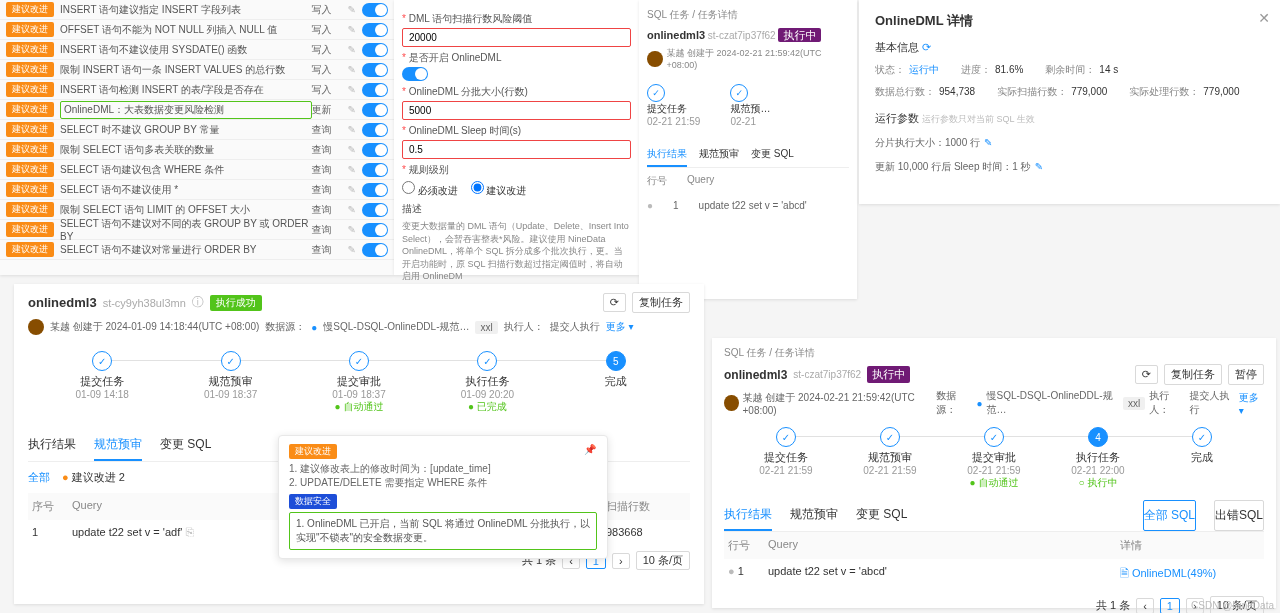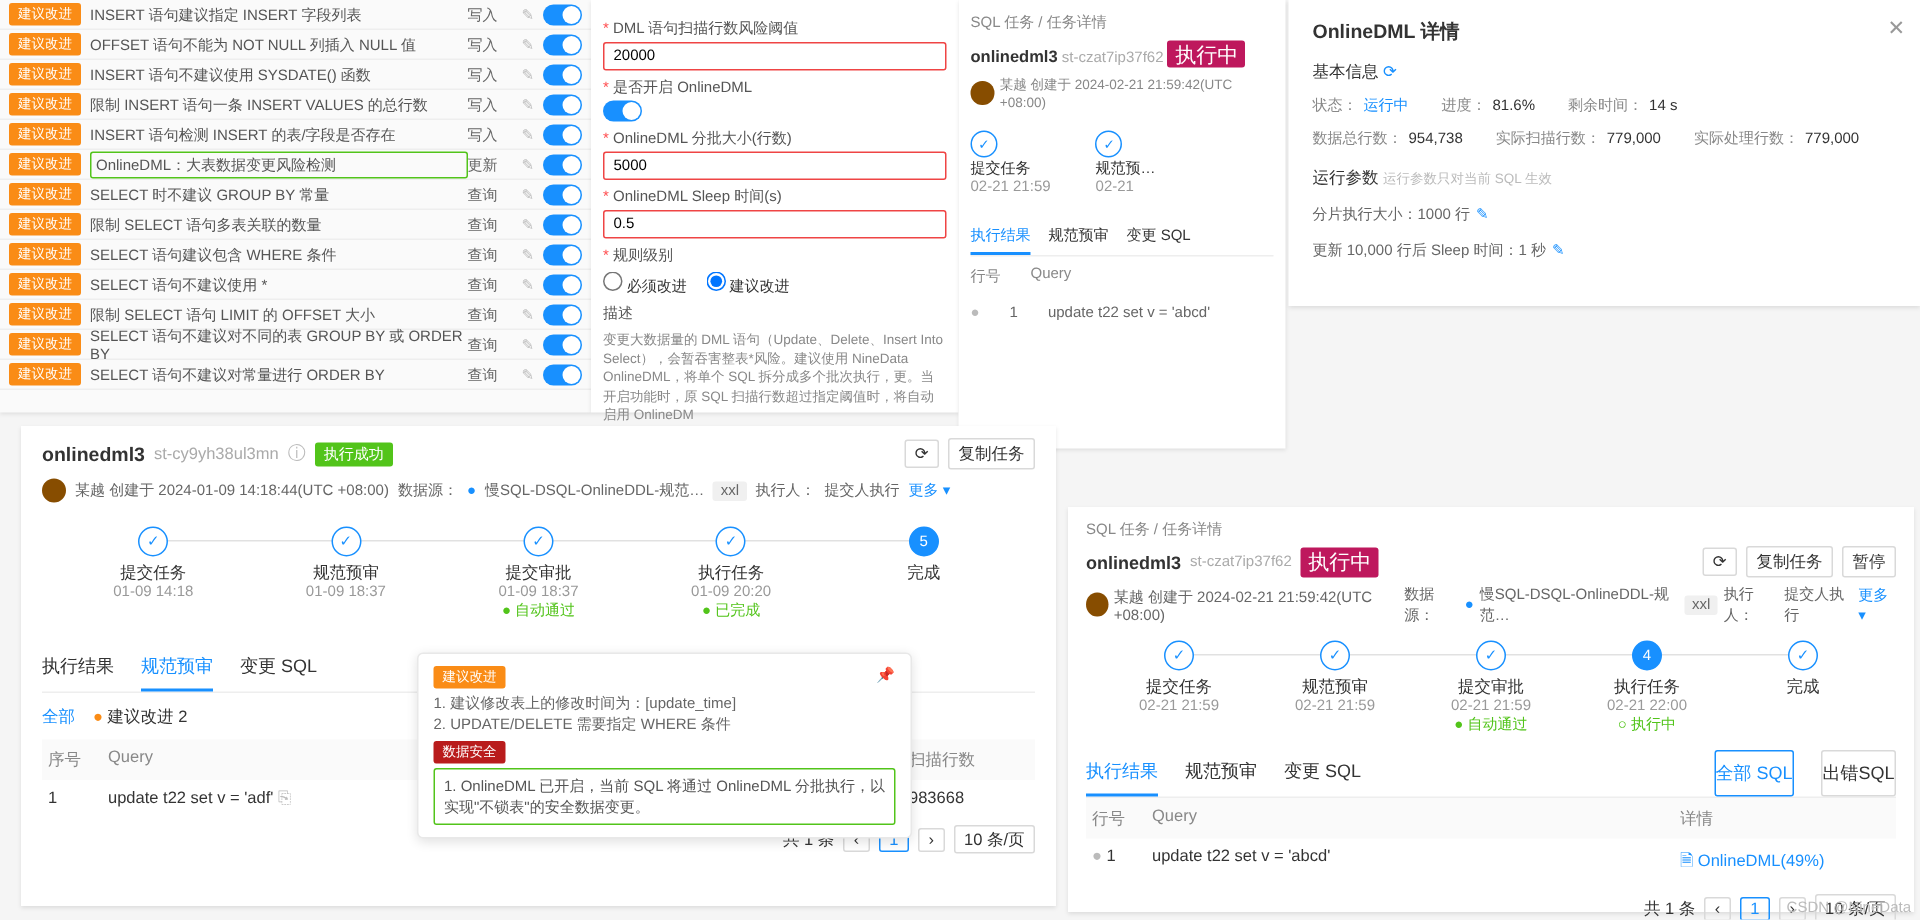--- a/index.html
+++ b/index.html
@@ -23,21 +23,21 @@
 .settings input[type=text]{width:100%;padding:3px 6px;border:1px solid #ef4444;border-radius:2px;font-size:10px}
 .settings .blue-border{border-color:#1890ff}
 .radio-group{margin-top:4px}
 .radio-group label{margin-right:10px;font-size:10px}
 .desc{color:#888;font-size:9px;line-height:1.4;margin-top:4px}
 
 
 .detail-top{left:639px;top:0;width:218px;height:299px;background:#fff;padding:8px;font-size:10px}
 .detail-top .bc{color:#888}
 .task-title{font-weight:600;font-size:11px;margin-top:6px}
-.badge-blue{background:#be185d;color:#fff;padding:1px 5px;border-radius:2px;font-size:14px}
+.badge-blue{background:#701a75;color:#fff;padding:1px 5px;border-radius:2px;font-size:11px}
 .steps-mini{display:flex;margin-top:14px;gap:30px}
 .step-mini{display:flex;flex-direction:column;align-items:flex-start}
 .step-circle{width:18px;height:18px;border:1px solid #1890ff;border-radius:50%;display:flex;align-items:center;justify-content:center;color:#1890ff;font-size:9px}
 .tabs-mini{display:flex;gap:12px;margin-top:20px;border-bottom:1px solid #eee;font-size:10px}
 .tabs-mini span{padding-bottom:4px}
 .tabs-mini .active{color:#1890ff;border-bottom:2px solid #1890ff}
 .query-row{display:flex;gap:20px;padding:6px 0;color:#666}
 
 
 .drawer{right:0;top:0;width:421px;height:204px;background:#fff;padding:12px 16px;font-size:11px}
@@ -67,21 +67,21 @@
 .sb-circle{width:20px;height:20px;border:1.5px solid #1890ff;border-radius:50%;display:flex;align-items:center;justify-content:center;color:#1890ff;background:#fff;z-index:1;font-size:10px}
 .sb-circle.solid{background:#1890ff;color:#fff}
 .sb-label{font-size:11px;margin-top:3px}
 .sb-time{font-size:10px;color:#999}
 .sb-status{font-size:10px;color:#52c41a}
 .tabs{display:flex;gap:18px;border-bottom:1px solid #eee;margin-top:8px}
 .tabs span{padding:6px 0;font-size:12px;cursor:pointer}
 .tabs .active{color:#1890ff;border-bottom:2px solid #1890ff}
 .callout{position:absolute;left:278px;top:435px;width:330px;background:#fff;border:1px solid #e8e8e8;border-radius:4px;padding:8px 10px;font-size:10px;box-shadow:0 2px 8px rgba(0,0,0,0.12);z-index:5}
 .callout .tag-o{background:#fa8c16;color:#fff;padding:1px 6px;border-radius:2px;font-size:9px;display:inline-block}
-.callout .tag-g{background:#b91c1c;color:#fff;padding:1px 6px;border-radius:2px;font-size:9px;display:inline-block;margin-top:4px}
+.callout .tag-g{background:#1d4ed8;color:#fff;padding:1px 6px;border-radius:2px;font-size:9px;display:inline-block;margin-top:4px}
 .callout .green-box2{border:1px solid #52c41a;padding:4px 6px;border-radius:2px;margin-top:3px;color:#555}
 .filters{display:flex;gap:12px;margin:8px 0;font-size:11px}
 .filters .a{color:#1890ff}
 .table-hdr,.table-row{display:flex;padding:6px 4px;font-size:11px}
 .table-hdr{color:#888;background:#fafafa}
 .col-n{width:40px}.col-q{flex:1}.col-s{width:80px}
 .pager{display:flex;justify-content:flex-end;align-items:center;gap:6px;margin-top:6px;font-size:11px}
 .pg-btn{border:1px solid #d9d9d9;padding:1px 6px;border-radius:2px}
 
 

